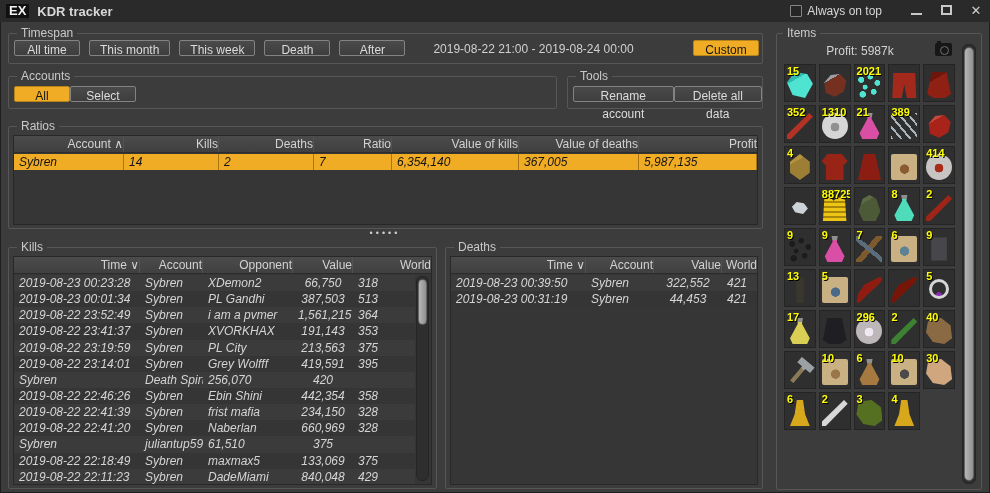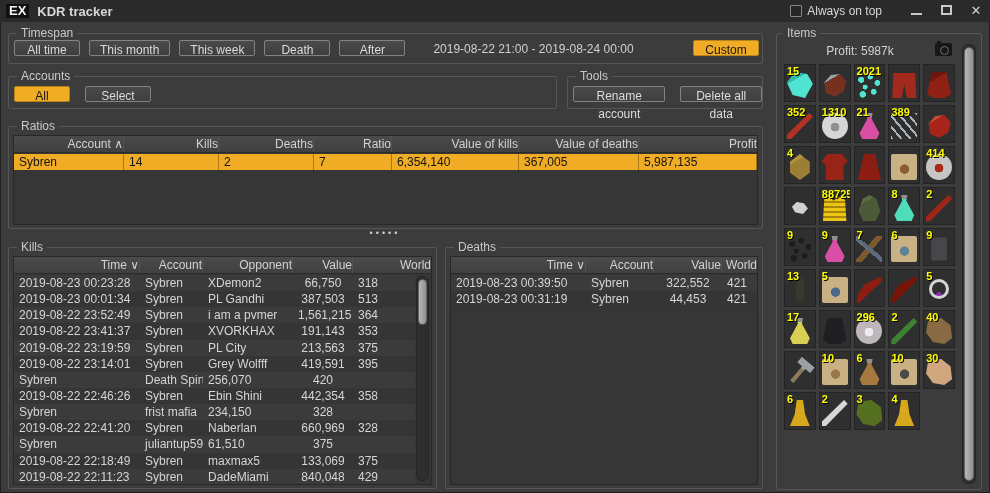--- a/index.html
+++ b/index.html
@@ -29,31 +29,31 @@
   #gb-timespan{left:8px;top:33px;width:755px;height:31px;}
   #presets{position:absolute;left:5px;top:6px;display:flex;gap:9px;}
   .btn{height:16px;min-width:66px;padding:0 10px;background:linear-gradient(#4a4a4a,#3e3e3e);
        border:1px solid #838383;border-radius:2px;color:#dcdcdc;font-size:12px;text-align:center;line-height:18px;}
   .btn.orange{background:var(--accent);border-color:#b5831a;color:#151515;}
   #range-text{position:absolute;left:407px;top:4px;width:235px;text-align:center;font-size:12px;color:#d0d0d0;line-height:22px;}
   #custom-btn{position:absolute;right:3px;top:6px;min-width:66px;}
 
   #gb-accounts{left:8px;top:76px;width:549px;height:33px;}
   #gb-tools{left:567px;top:76px;width:196px;height:33px;}
-  .btnrow{position:absolute;left:5px;top:9px;display:flex;gap:15px;}
+  .btnrow{position:absolute;left:5px;top:9px;display:flex;gap:0;}
 
   
   #gb-ratios{left:8px;top:126px;width:755px;height:103px;}
   #gb-kills{left:8px;top:247px;width:429px;height:242px;}
   #gb-deaths{left:445px;top:247px;width:318px;height:242px;}
   .table{position:absolute;left:4px;right:4px;top:8px;bottom:3px;background:#363636;border:1px solid #282828;}
   .thead{display:grid;height:17px;background:linear-gradient(#4b4b4b,#404040);border-bottom:1px solid #2c2c2c;}
   .th{font-size:12px;color:#d2d2d2;text-align:right;line-height:17px;border-right:1px solid #525252;overflow:hidden;white-space:nowrap;}
   .th:last-child{border-right:none;}
-  .tbody{position:absolute;left:0;right:0;top:18px;bottom:0;overflow:hidden;}
+  .tbody{position:absolute;left:0;right:0;top:18px;bottom:0;overflow:hidden;font-style:italic;}
   .t-kills .tbody{right:16px;}
   .tr{display:grid;height:16.15px;line-height:16.2px;color:#d5d5d5;}
   .t-kills .tr:nth-child(odd),.t-deaths .tr:nth-child(odd){background:#3b3b3b;}
   .t-kills .tr:nth-child(even),.t-deaths .tr:nth-child(even){background:#353535;}
   .td{font-size:12px;padding:0 5px;overflow:hidden;white-space:nowrap;}
   .g-ratios{grid-template-columns:110px 95px 95px 78px 127px 120px auto;}
   .g-kills{grid-template-columns:126px 63px 90px 60px auto;}
   .g-deaths{grid-template-columns:135px 68px 68px auto;}
   .tr.sel{background:var(--accent);color:#141414;height:16px;line-height:16px;}
   .tr.sel .td{border-right:1px solid rgba(90,55,0,.45);}
@@ -259,20 +259,21 @@
           <div class="td">420</div>
         </div>
         <div class="tr g-kills">
           <div class="td">2019-08-22 22:46:26</div>
           <div class="td">Sybren</div>
           <div class="td">Ebin Shini</div>
           <div class="td">442,354</div>
           <div class="td">358</div>
         </div>
         <div class="tr g-kills">
+          <div class="td">2019-08-22 22:41:39</div>
           <div class="td">Sybren</div>
           <div class="td">frist mafia</div>
           <div class="td">234,150</div>
           <div class="td">328</div>
         </div>
         <div class="tr g-kills">
           <div class="td">2019-08-22 22:41:20</div>
           <div class="td">Sybren</div>
           <div class="td">Naberlan</div>
           <div class="td">660,969</div>

